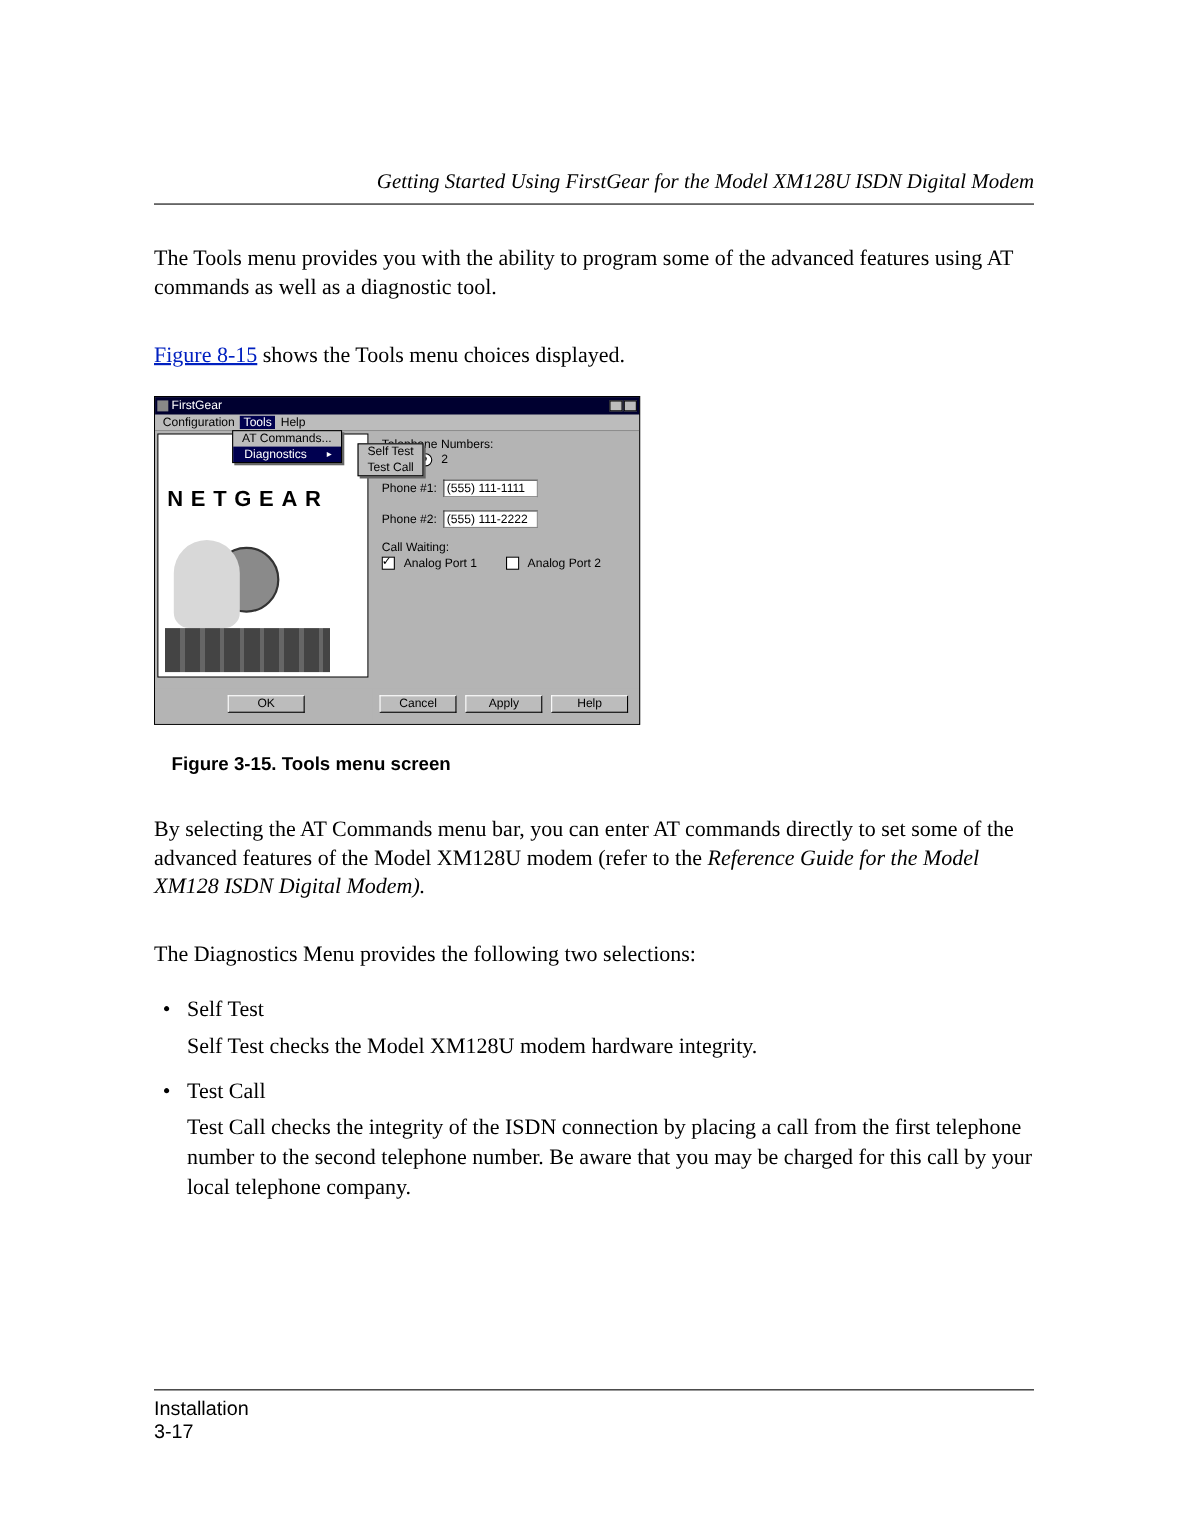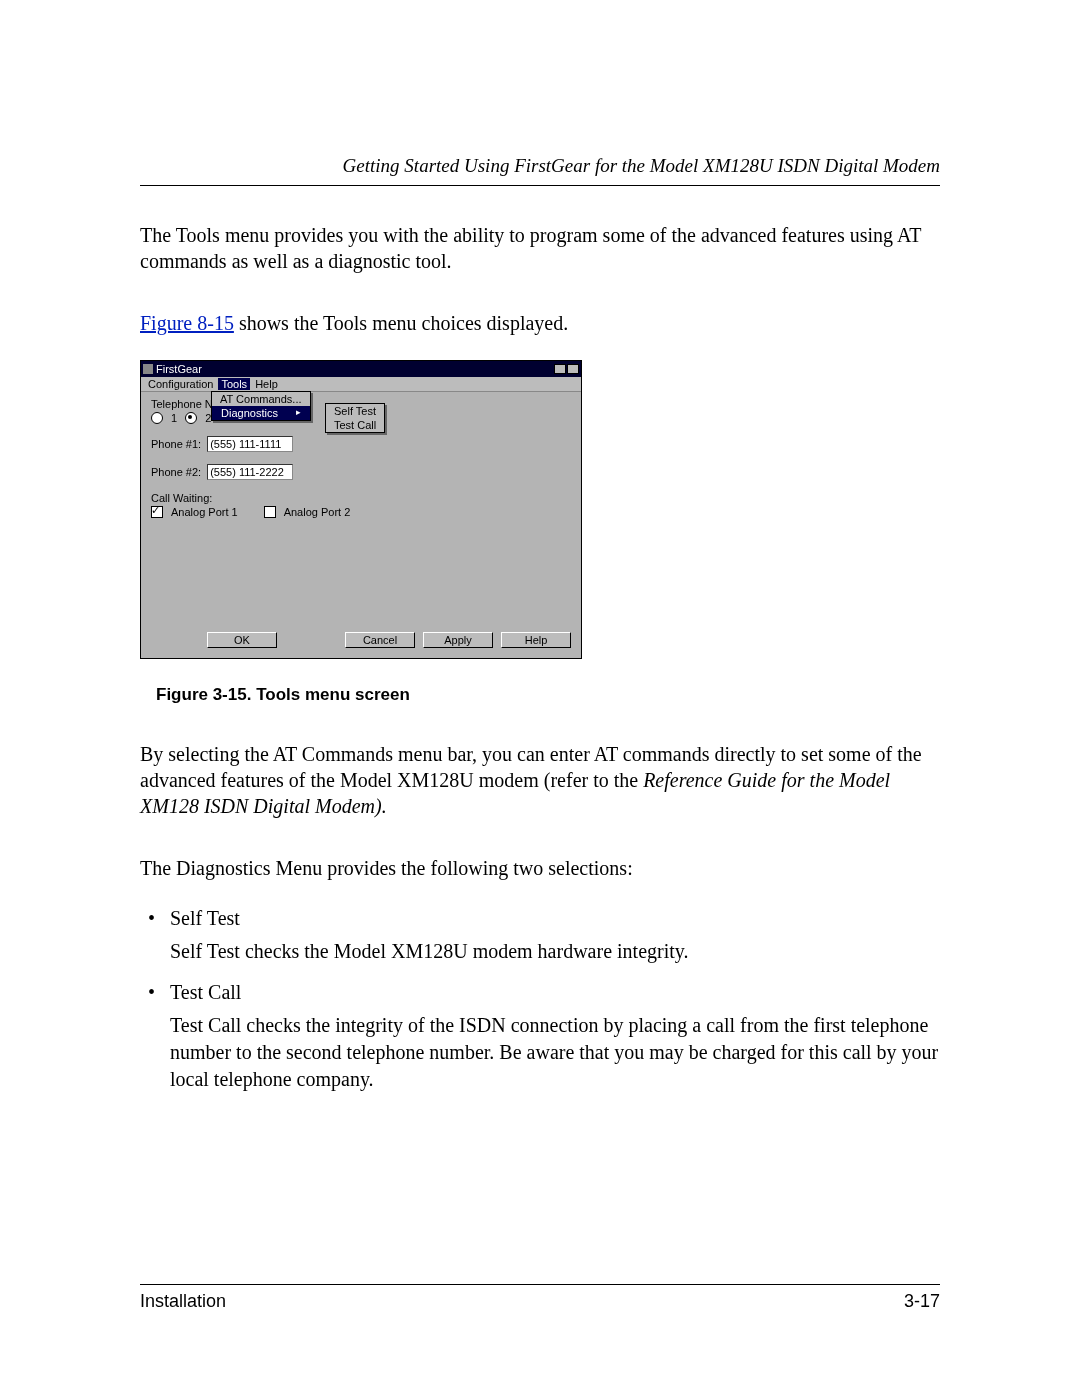--- a/index.html
+++ b/index.html
@@ -78,21 +78,21 @@
     background:#bcbcbc;
     border:1px solid #000;
     box-shadow: 2px 2px 0 #666;
     z-index: 10;
     font-size:11px;
   }
   .dropdown .item {
     padding:1px 8px;
     white-space: nowrap;
     display:flex;
-    justify-content:center;
+    justify-content:flex-end;
     gap:18px;
   }
   .dropdown .item.highlight { background:#000050; color:#fff; }
   .dropdown .item .arrow { font-size:9px; }
   .flyout {
     position:absolute;
     top:42px;
     left:184px;
     background:#bcbcbc;
     border:1px solid #000;
@@ -215,20 +215,21 @@
     position:absolute;
     bottom: 85px;
     left:140px;
     right:140px;
     border-top:1.5px solid #000;
     padding-top:6px;
     font-family: Arial, Helvetica, sans-serif;
     font-size:18px;
     display:flex;
     justify-content:space-between;
+    flex-direction:column;
   }
 </style>
 </head>
 <body>
 
 <div class="page">
   <div class="header-line">Getting Started Using FirstGear for the Model XM128U ISDN Digital Modem</div>
 
   <p class="para">The Tools menu provides you with the ability to program some of the advanced features using AT commands as well as a diagnostic tool.</p>
 
@@ -263,20 +264,28 @@
           <span class="arrow">▸</span>
         </div>
       </div>
 
       <div class="flyout">
         <div class="item">Self Test</div>
         <div class="item">Test Call</div>
       </div>
 
       <div class="win-body">
+        <div class="left-panel">
+          <div class="brand-text">NETGEAR</div>
+          <div class="gear-art">
+            <div class="wheel"></div>
+            <div class="figure"></div>
+            <div class="blocks"></div>
+          </div>
+        </div>
         <div class="right-panel">
           <div>
             <span>Telephone Numbers:</span>
             <div class="radio-row">
               <span class="radio"></span>
               <span>1</span>
               <span class="radio checked"></span>
               <span>2</span>
             </div>
           </div>

